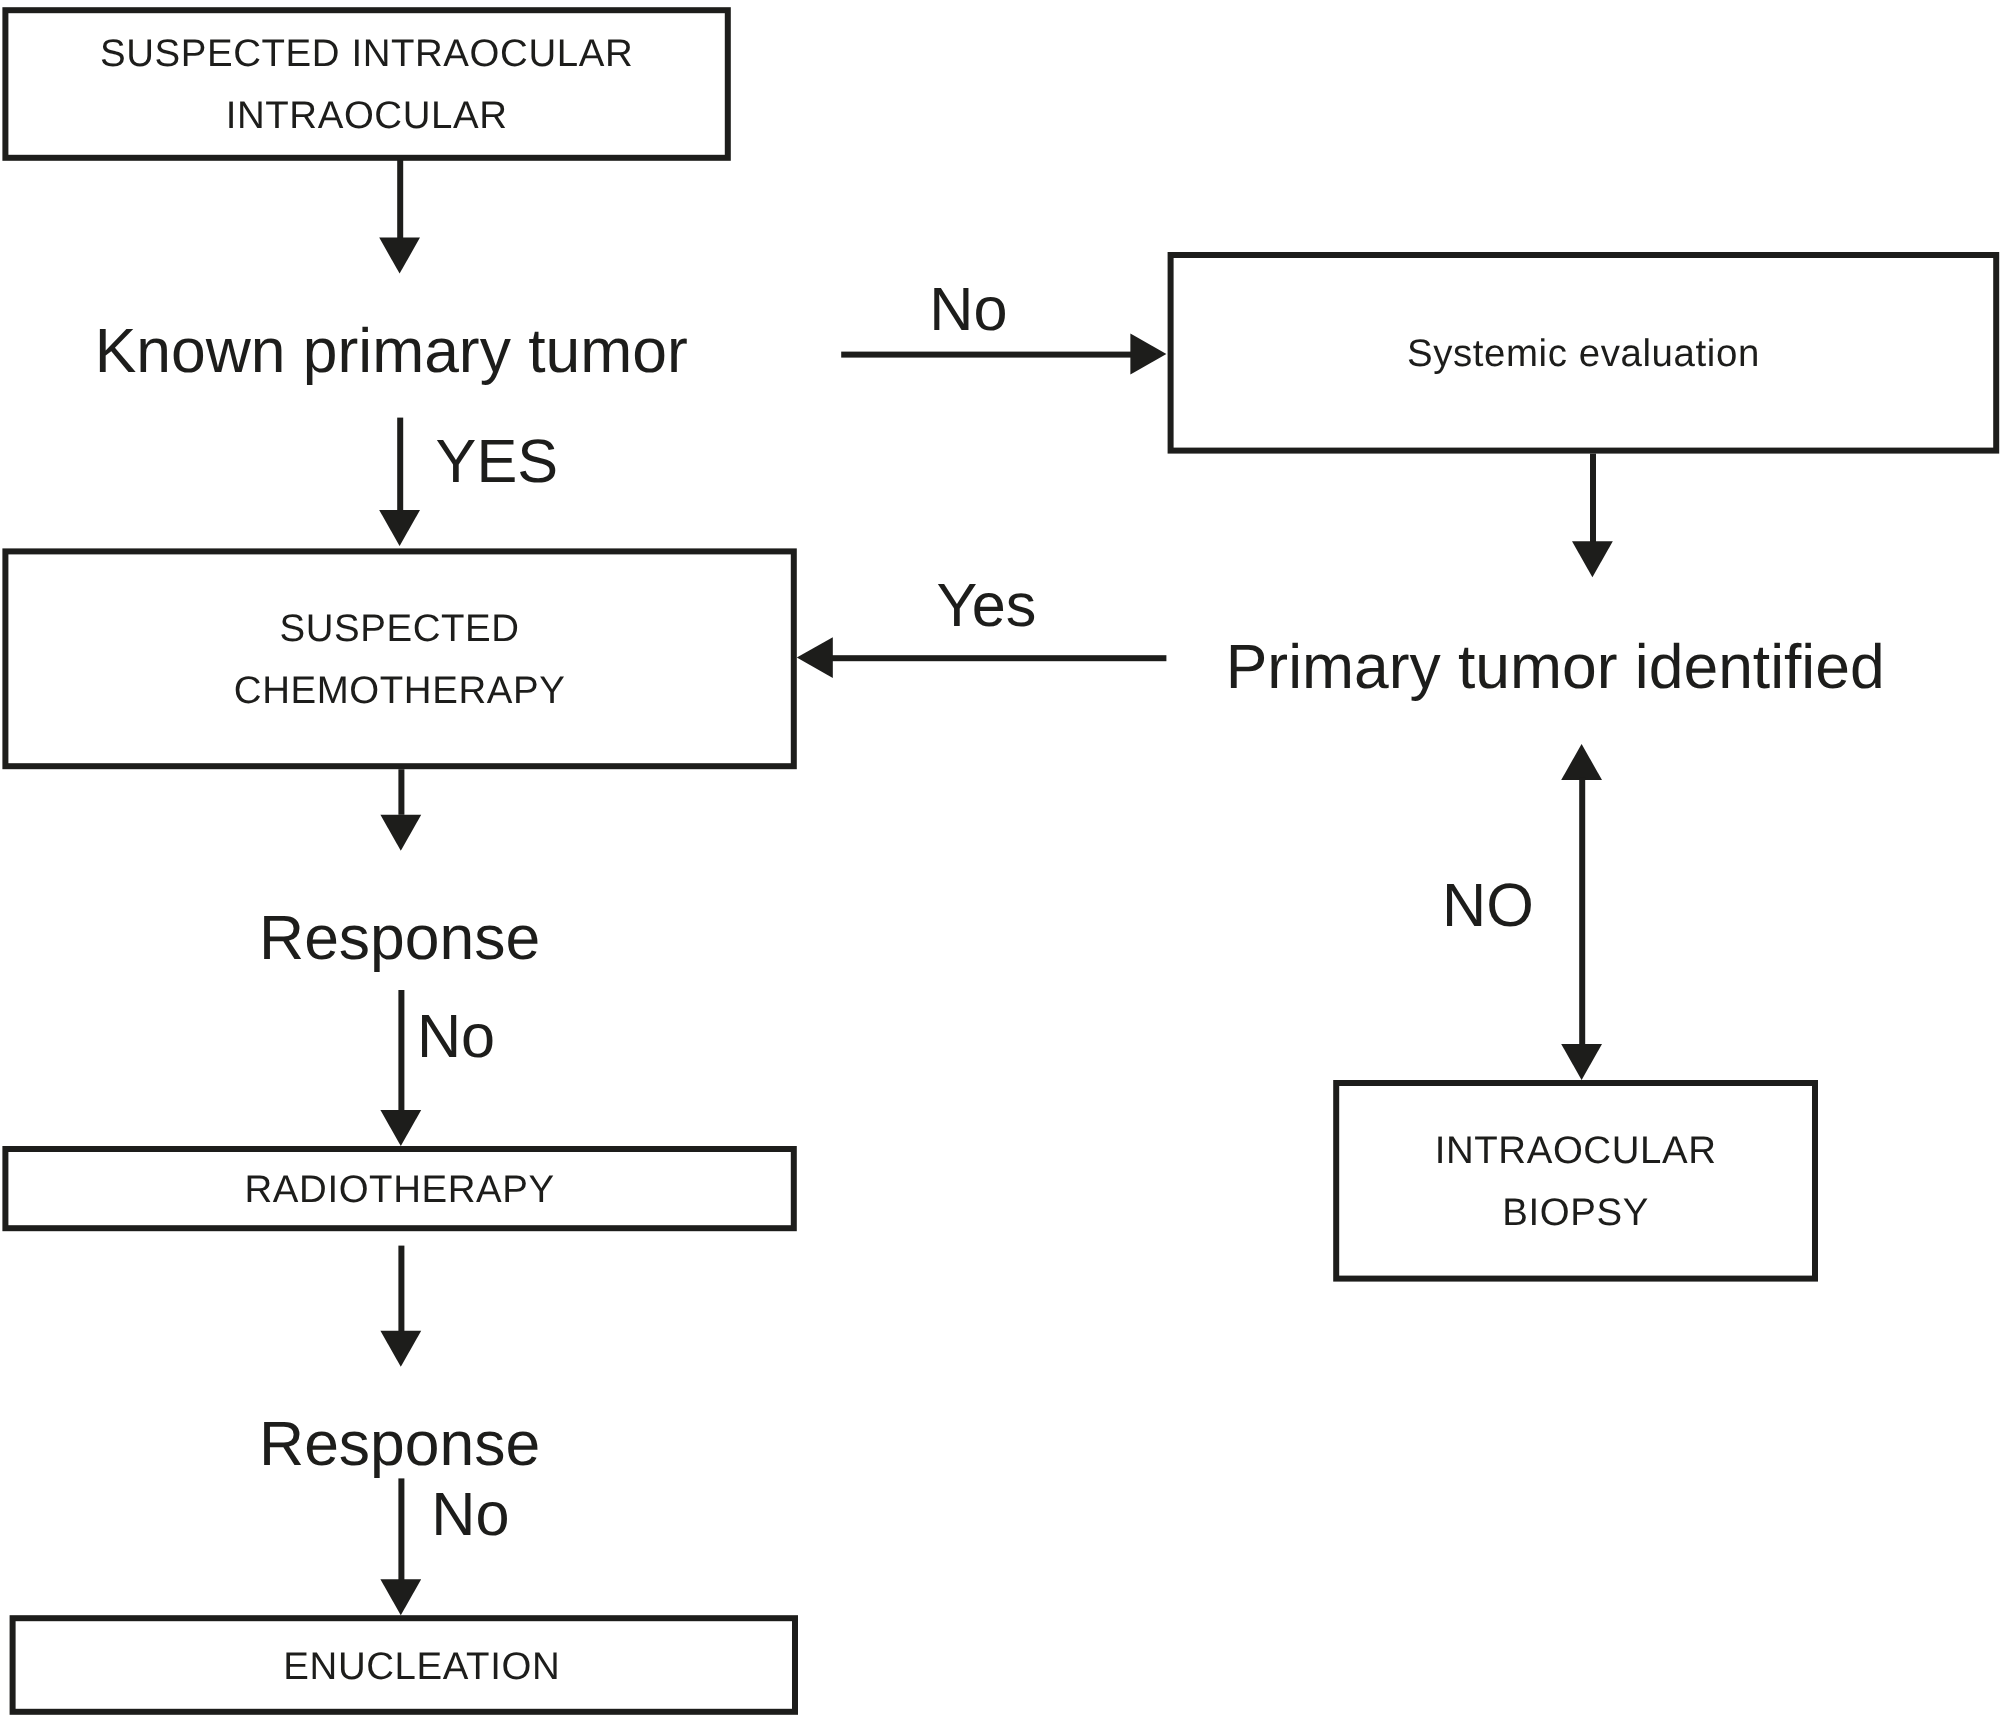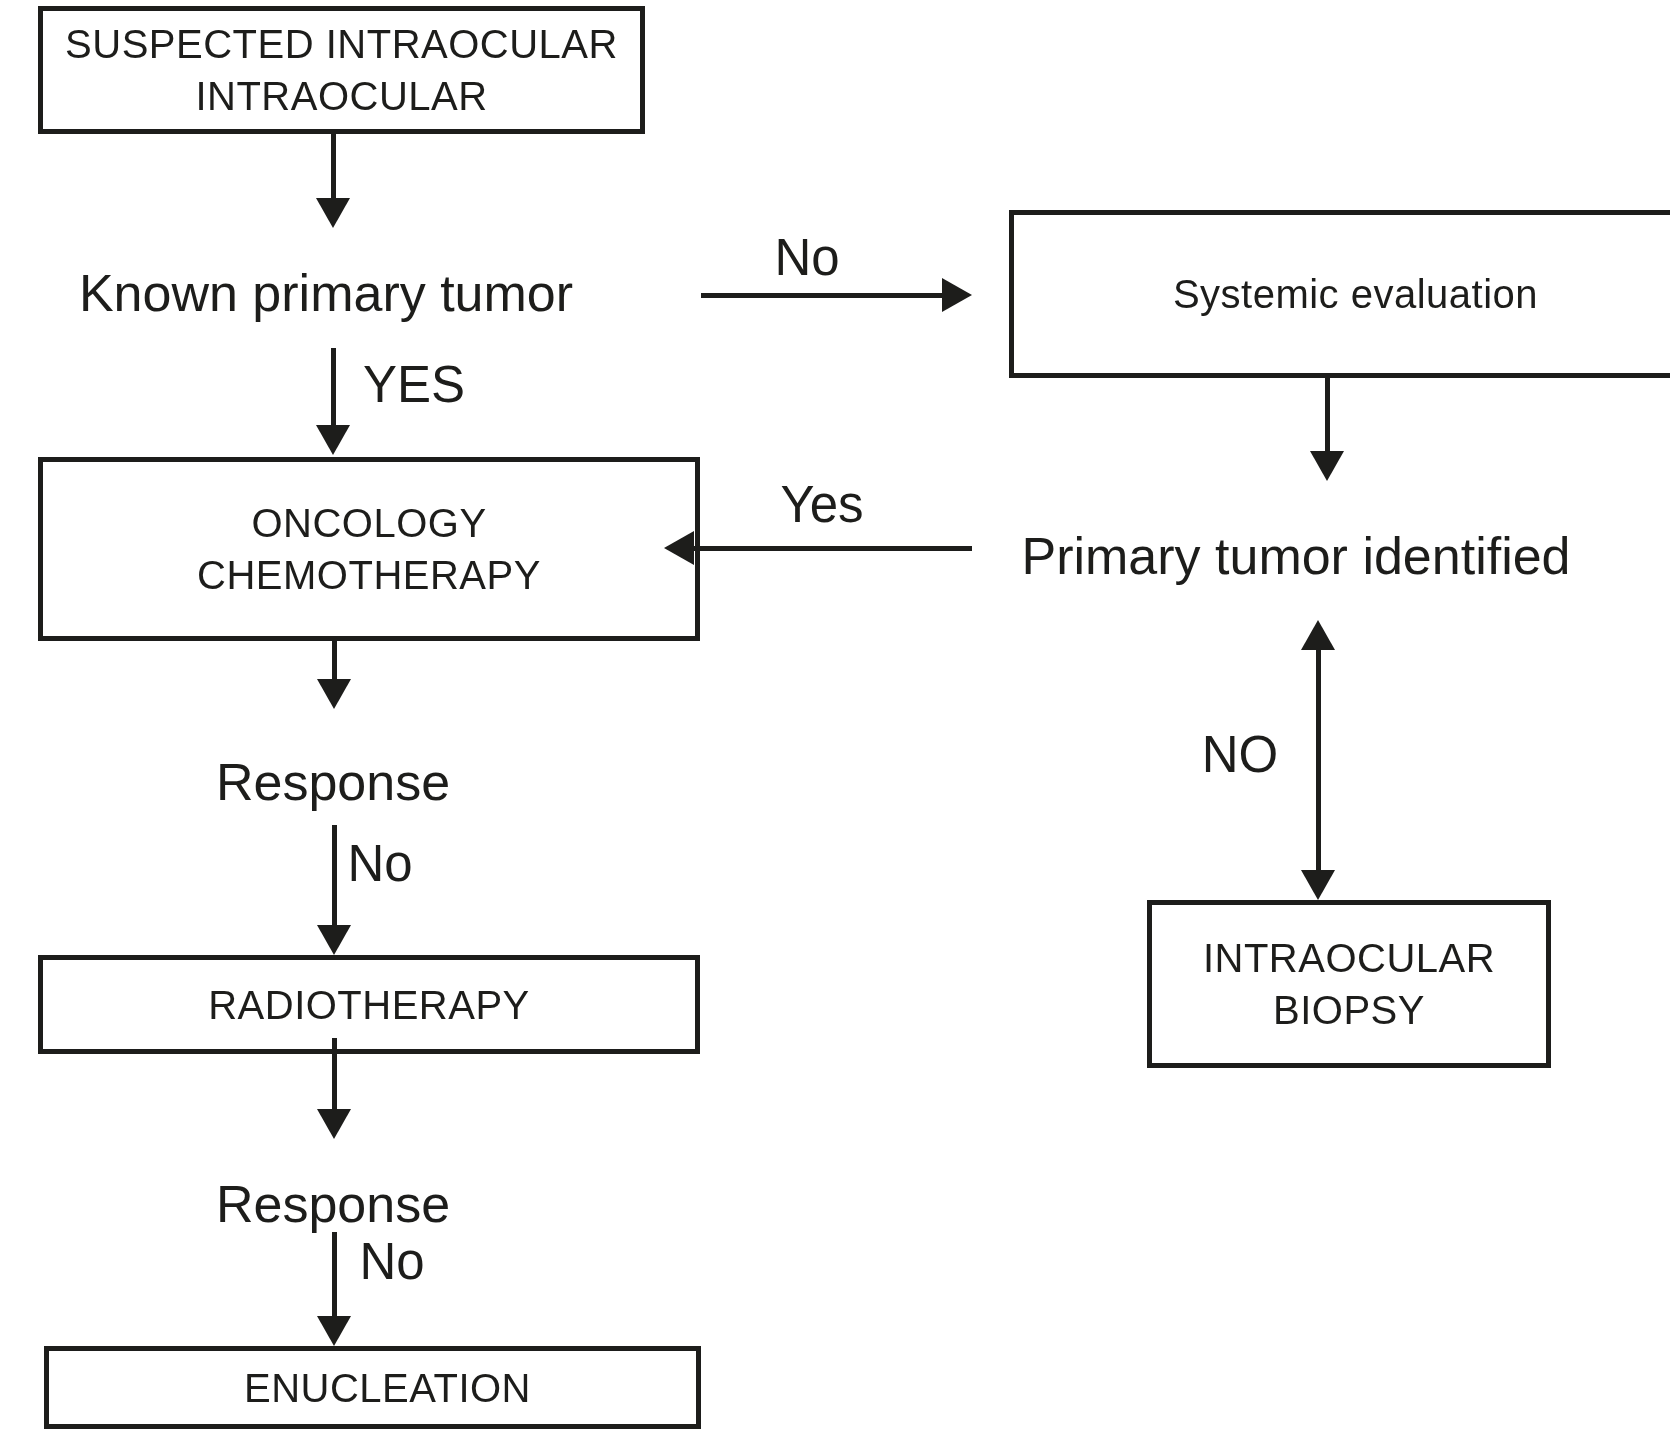--- a/index.html
+++ b/index.html
@@ -18,25 +18,24 @@
   .fbox{
     position:absolute;
     box-sizing:border-box;
     border:5px solid var(--ink);
     background:var(--paper);
     display:flex;
     flex-direction:column;
     align-items:center;
     justify-content:center;
     text-align:right;
-    font-size:40px;
+    font-size:32px;
     line-height:52px;
     letter-spacing:0.5px;
     white-space:nowrap;
-    margin-left:36px;
   }
   .ftext{
     position:absolute;
     transform:translate(-50%,-50%);
     font-size:52px;
     line-height:44px;
     white-space:nowrap;
   }
   .elabel{
     position:absolute;
@@ -61,25 +60,25 @@
   <div class="fbox" style="left:2px;top:6px;width:607px;height:128px;">
     <span>SUSPECTED INTRAOCULAR</span>
     <span>INTRAOCULAR</span>
   </div>
 
   <div class="fbox" style="left:973px;top:210px;width:693px;height:168px;">
     <span>Systemic evaluation</span>
   </div>
 
   <div class="fbox" style="left:2px;top:457px;width:662px;height:184px;">
-    <span>ONCOLOGY</span>
+    <span>SUSPECTED</span>
     <span>CHEMOTHERAPY</span>
   </div>
 
-  <div class="fbox" style="left:2px;top:955px;width:662px;height:99px;">
+  <div class="fbox" style="left:2px;top:955px;width:662px;height:71px;">
     <span>RADIOTHERAPY</span>
   </div>
 
   <div class="fbox" style="left:1111px;top:900px;width:404px;height:168px;">
     <span>INTRAOCULAR</span>
     <span>BIOPSY</span>
   </div>
 
   <div class="fbox" style="left:8px;top:1346px;width:657px;height:83px;padding-left:30px;">
     <span>ENUCLEATION</span>

